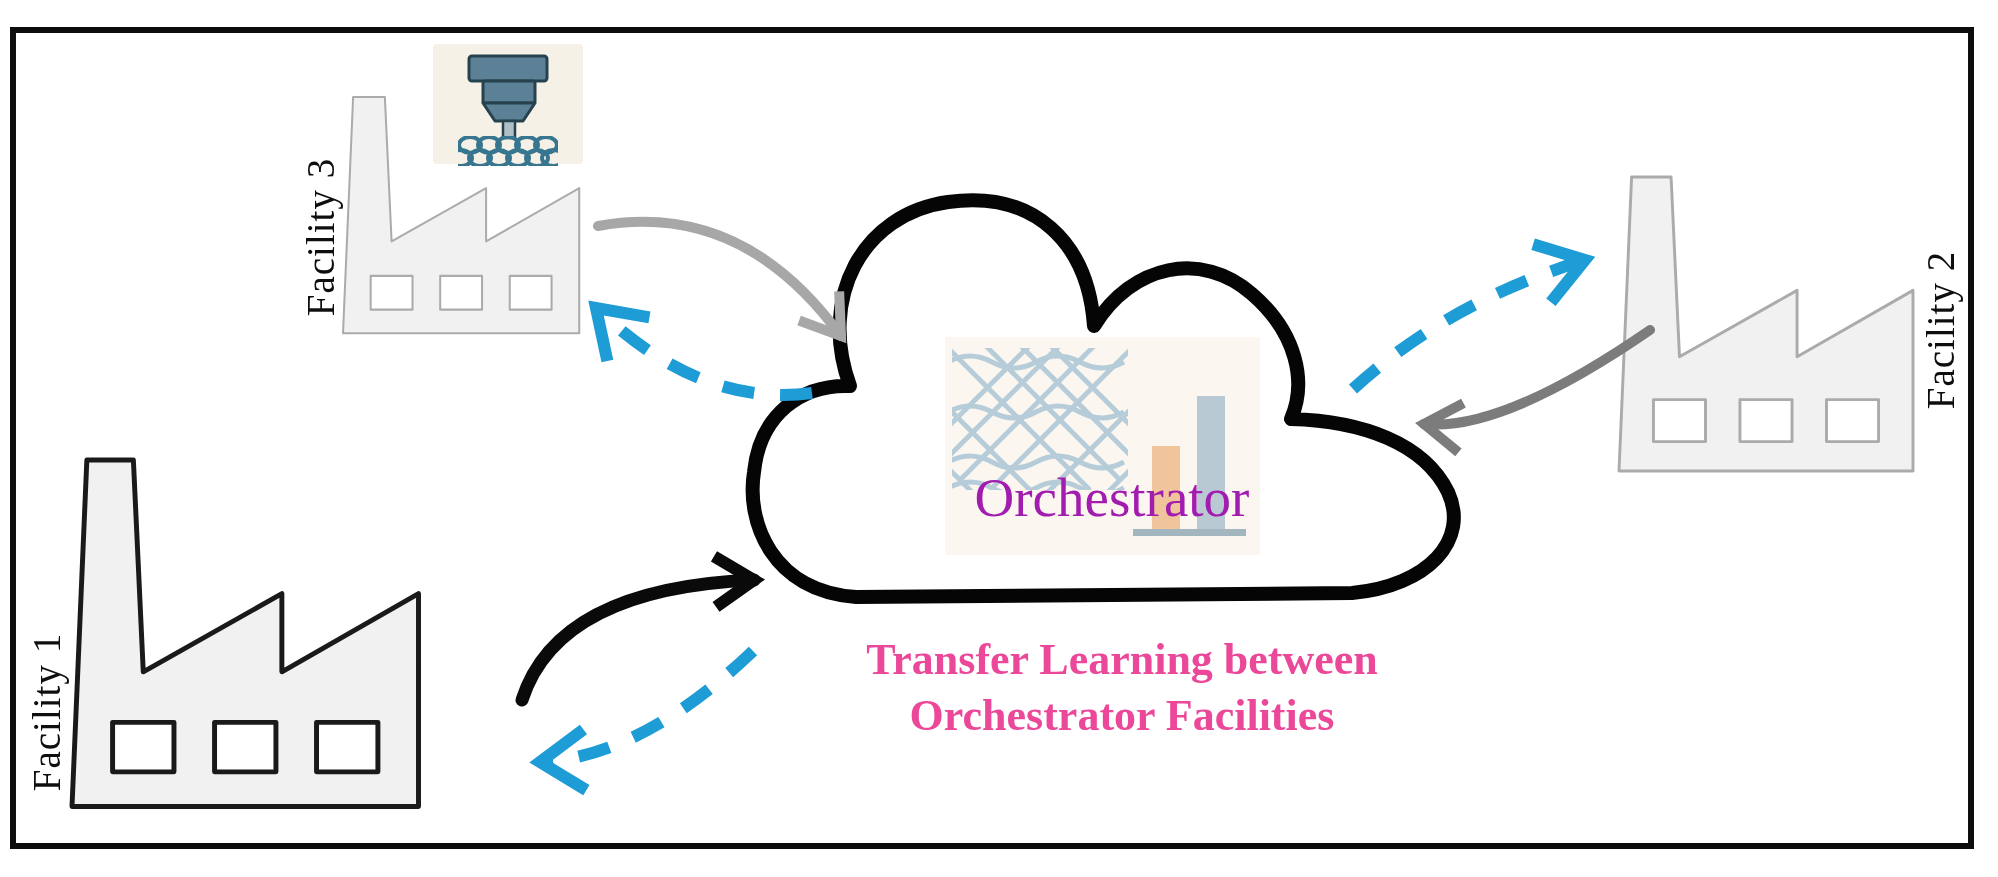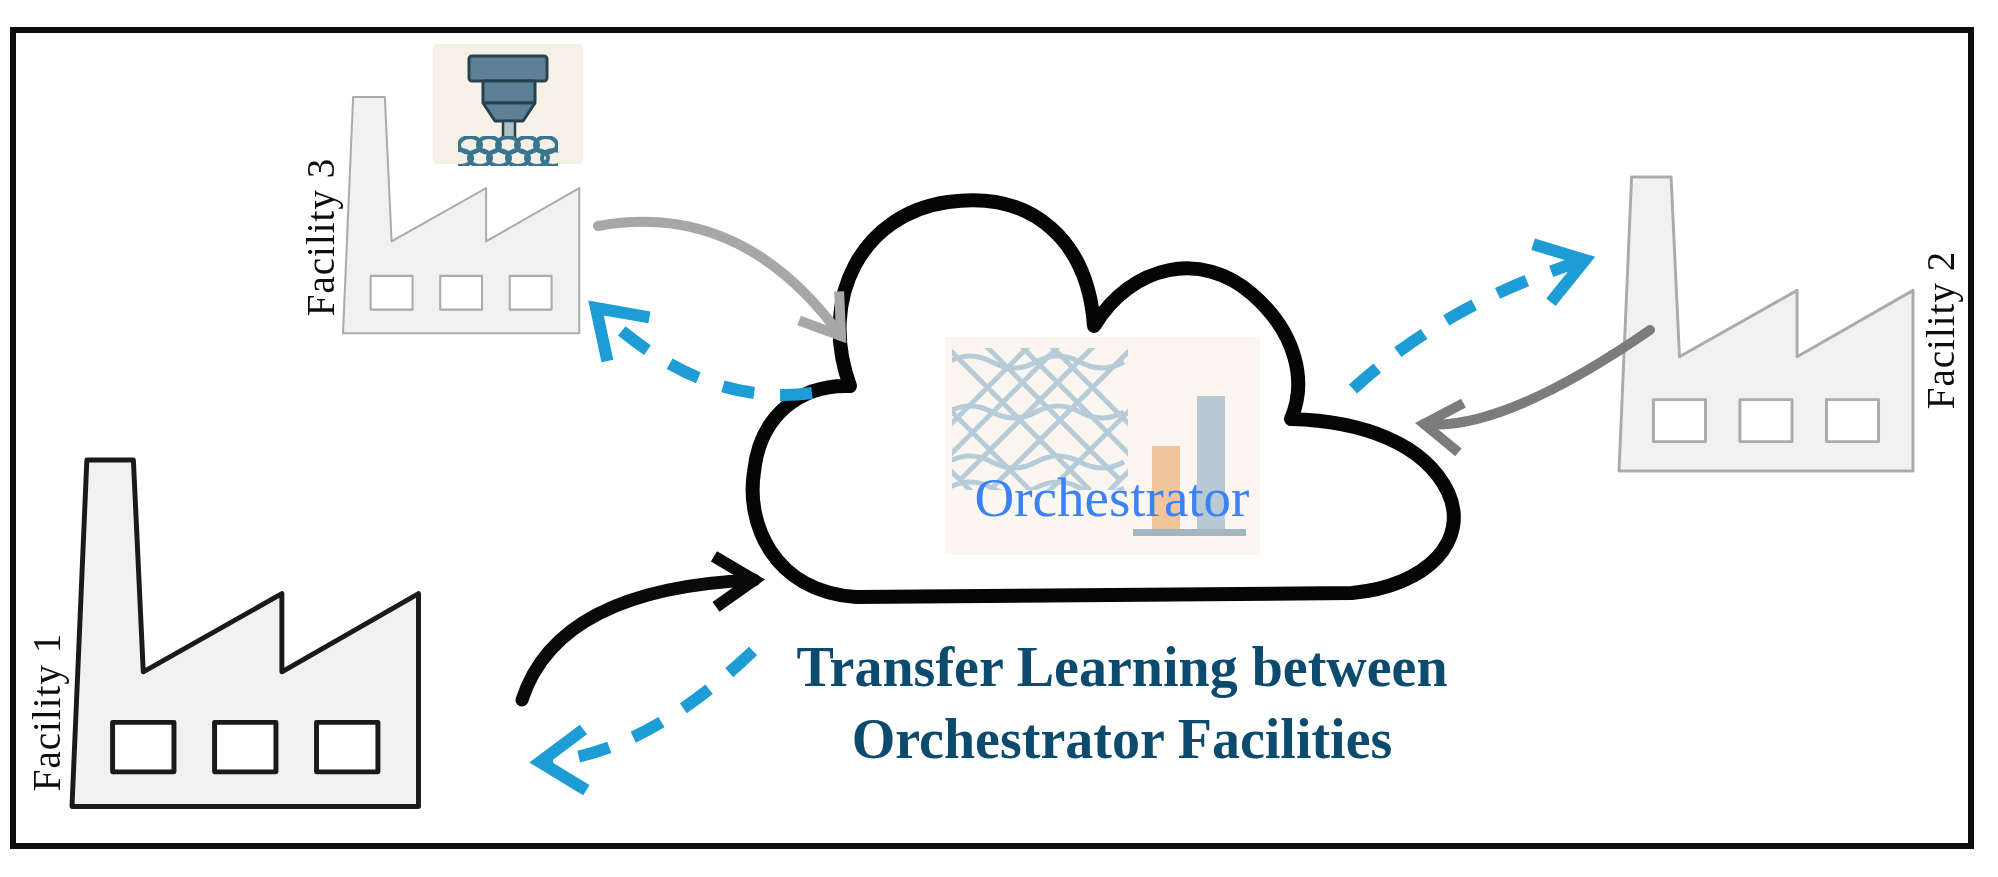--- a/index.html
+++ b/index.html
@@ -3,23 +3,23 @@
 <meta charset="utf-8">
 <style>
   html,body{margin:0;padding:0;background:#ffffff;}
   #canvas{position:relative;width:1998px;height:877px;background:#ffffff;overflow:hidden;
           font-family:"Liberation Serif","DejaVu Serif",serif;}
   #frame{position:absolute;left:10px;top:27px;width:1952px;height:810px;border:6px solid #0d0d0d;}
   #art{position:absolute;left:0;top:0;width:1998px;height:877px;}
   .vlabel{position:absolute;transform:translate(-50%,-50%) rotate(-90deg);white-space:nowrap;
           font-size:39px;color:#0e0e0e;letter-spacing:1px;}
   #orch-label{position:absolute;left:1112px;top:497px;transform:translate(-50%,-50%);
-          font-size:55px;color:#3b82f6;white-space:nowrap;}
+          font-size:55px;color:#a21caf;white-space:nowrap;}
   #caption{position:absolute;left:1122px;top:632px;transform:translateX(-50%);
-          font-size:56px;font-weight:bold;color:#0c4a6e;text-align:center;line-height:1.28;white-space:nowrap;}
+          font-size:44px;font-weight:bold;color:#ec4899;text-align:center;line-height:1.28;white-space:nowrap;}
 </style>
 </head>
 <body>
 
 <div id="canvas">
 
   <div id="frame"></div>
 
   <svg id="art" width="1998" height="877" viewBox="0 0 1998 877" xmlns="http://www.w3.org/2000/svg">
     <defs>

